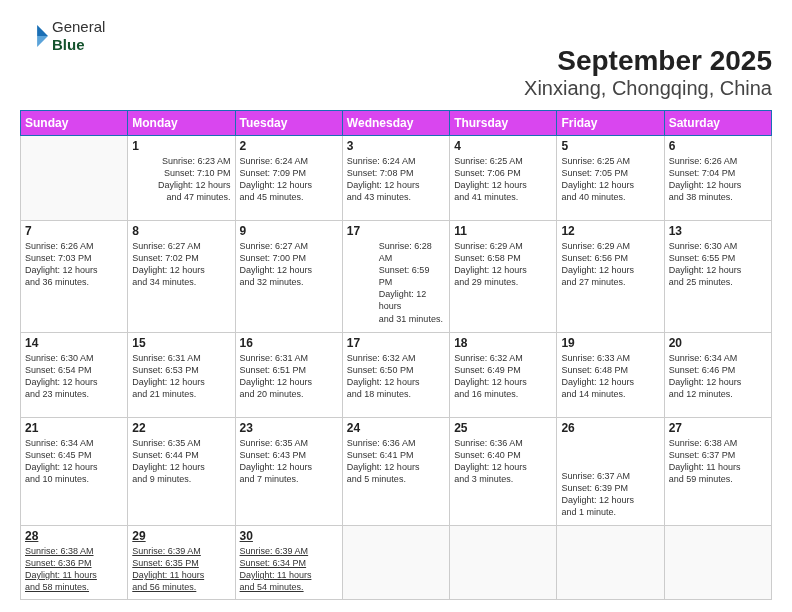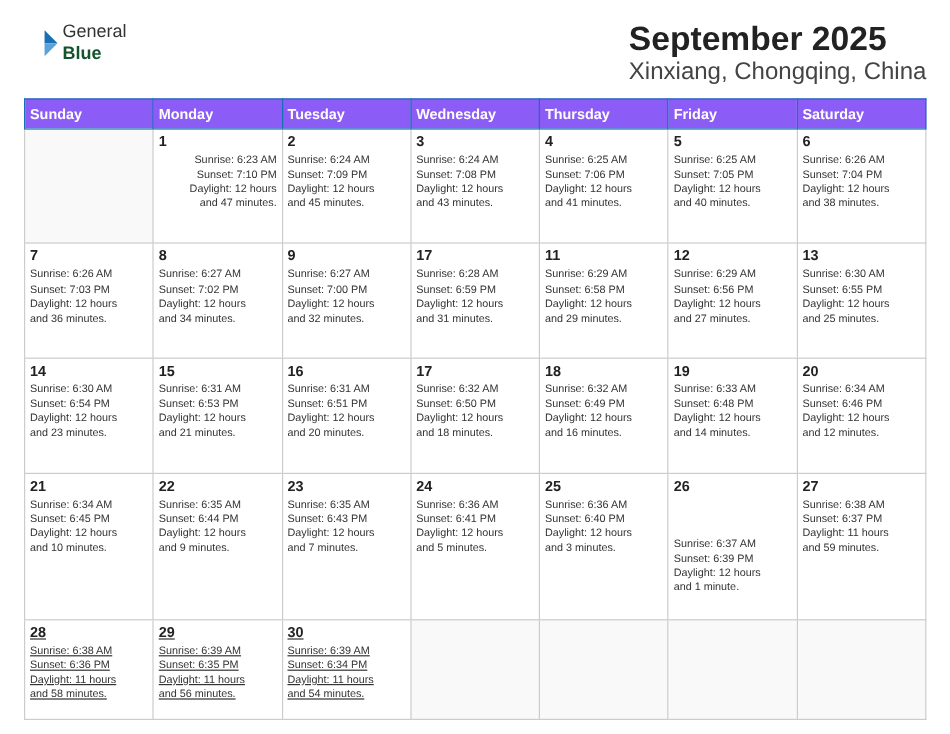--- a/index.html
+++ b/index.html
@@ -32,41 +32,42 @@
       font-size: 15px;
       line-height: 1.2;
     }
     .logo-general { color: #333; font-weight: normal; }
     .logo-blue { color: #14532d; font-weight: bold; }
     .logo-icon {
       width: 28px;
       height: 28px;
     }
     .title-block {
-      text-align: left;
+      text-align: right;
+      margin-top: 28px;
     }
     .month-title {
       font-size: 28px;
       font-weight: bold;
       color: #222;
       line-height: 1.1;
     }
     .location-title {
       font-size: 20px;
       color: #444;
     }
     .calendar {
       flex: 1;
       border: 1px solid #ccc;
       border-collapse: collapse;
       width: 100%;
       table-layout: fixed;
     }
     .calendar th {
-      background-color: #8b5cf6;
+      background-color: #d946ef;
       color: #fff;
       font-size: 12px;
       font-weight: bold;
       padding: 5px 4px;
       text-align: left;
       border: 1px solid #1a6fb5;
     }
     .calendar td {
       border: 1px solid #ccc;
       vertical-align: top;
@@ -192,21 +193,21 @@
           </td>
           <td>
             <span class="day-number">9</span>
             <div class="day-info" style="white-space: pre-line;">Sunrise: 6:27 AM
 Sunset: 7:00 PM
 Daylight: 12 hours
 and 32 minutes.</div>
           </td>
           <td>
             <span class="day-number">17</span>
-            <div class="day-info" style="white-space: pre-line;">Sunrise: 6:28 AM
+            <div class="day-info" style="white-space: pre-line; margin-left: 32px;">Sunrise: 6:28 AM
 Sunset: 6:59 PM
 Daylight: 12 hours
 and 31 minutes.</div>
           </td>
           <td>
             <span class="day-number">11</span>
             <div class="day-info" style="white-space: pre-line;">Sunrise: 6:29 AM
 Sunset: 6:58 PM
 Daylight: 12 hours
 and 29 minutes.</div>

